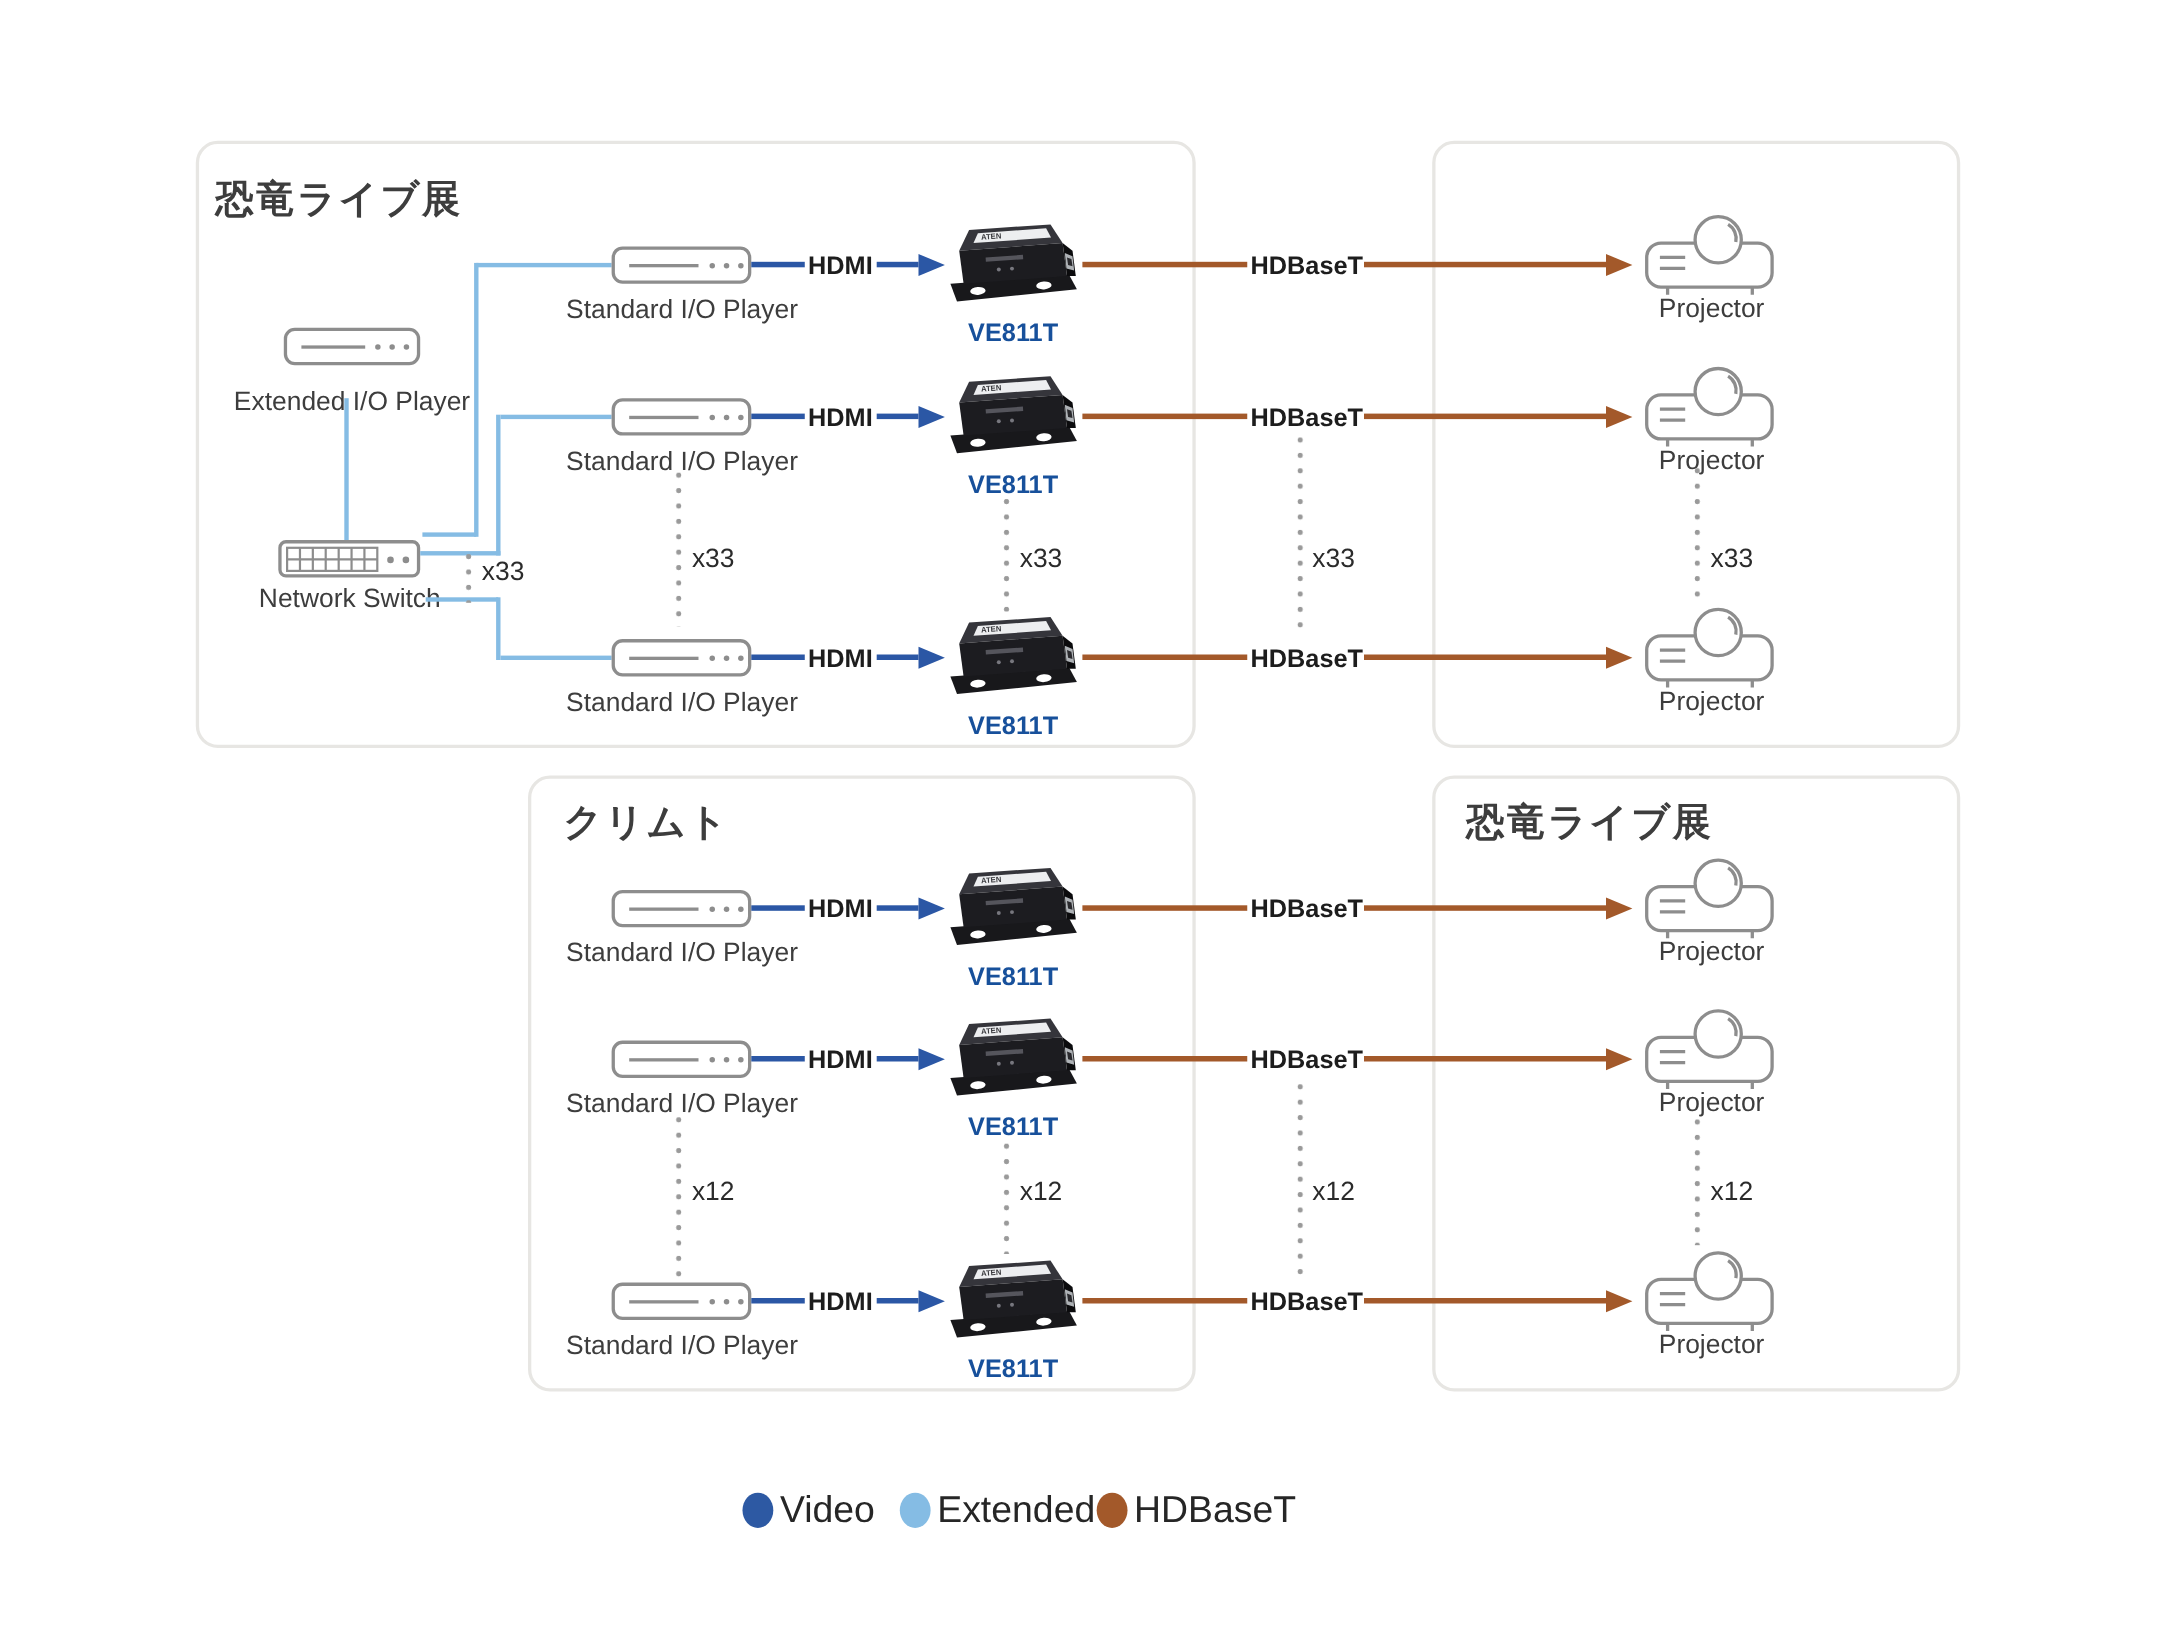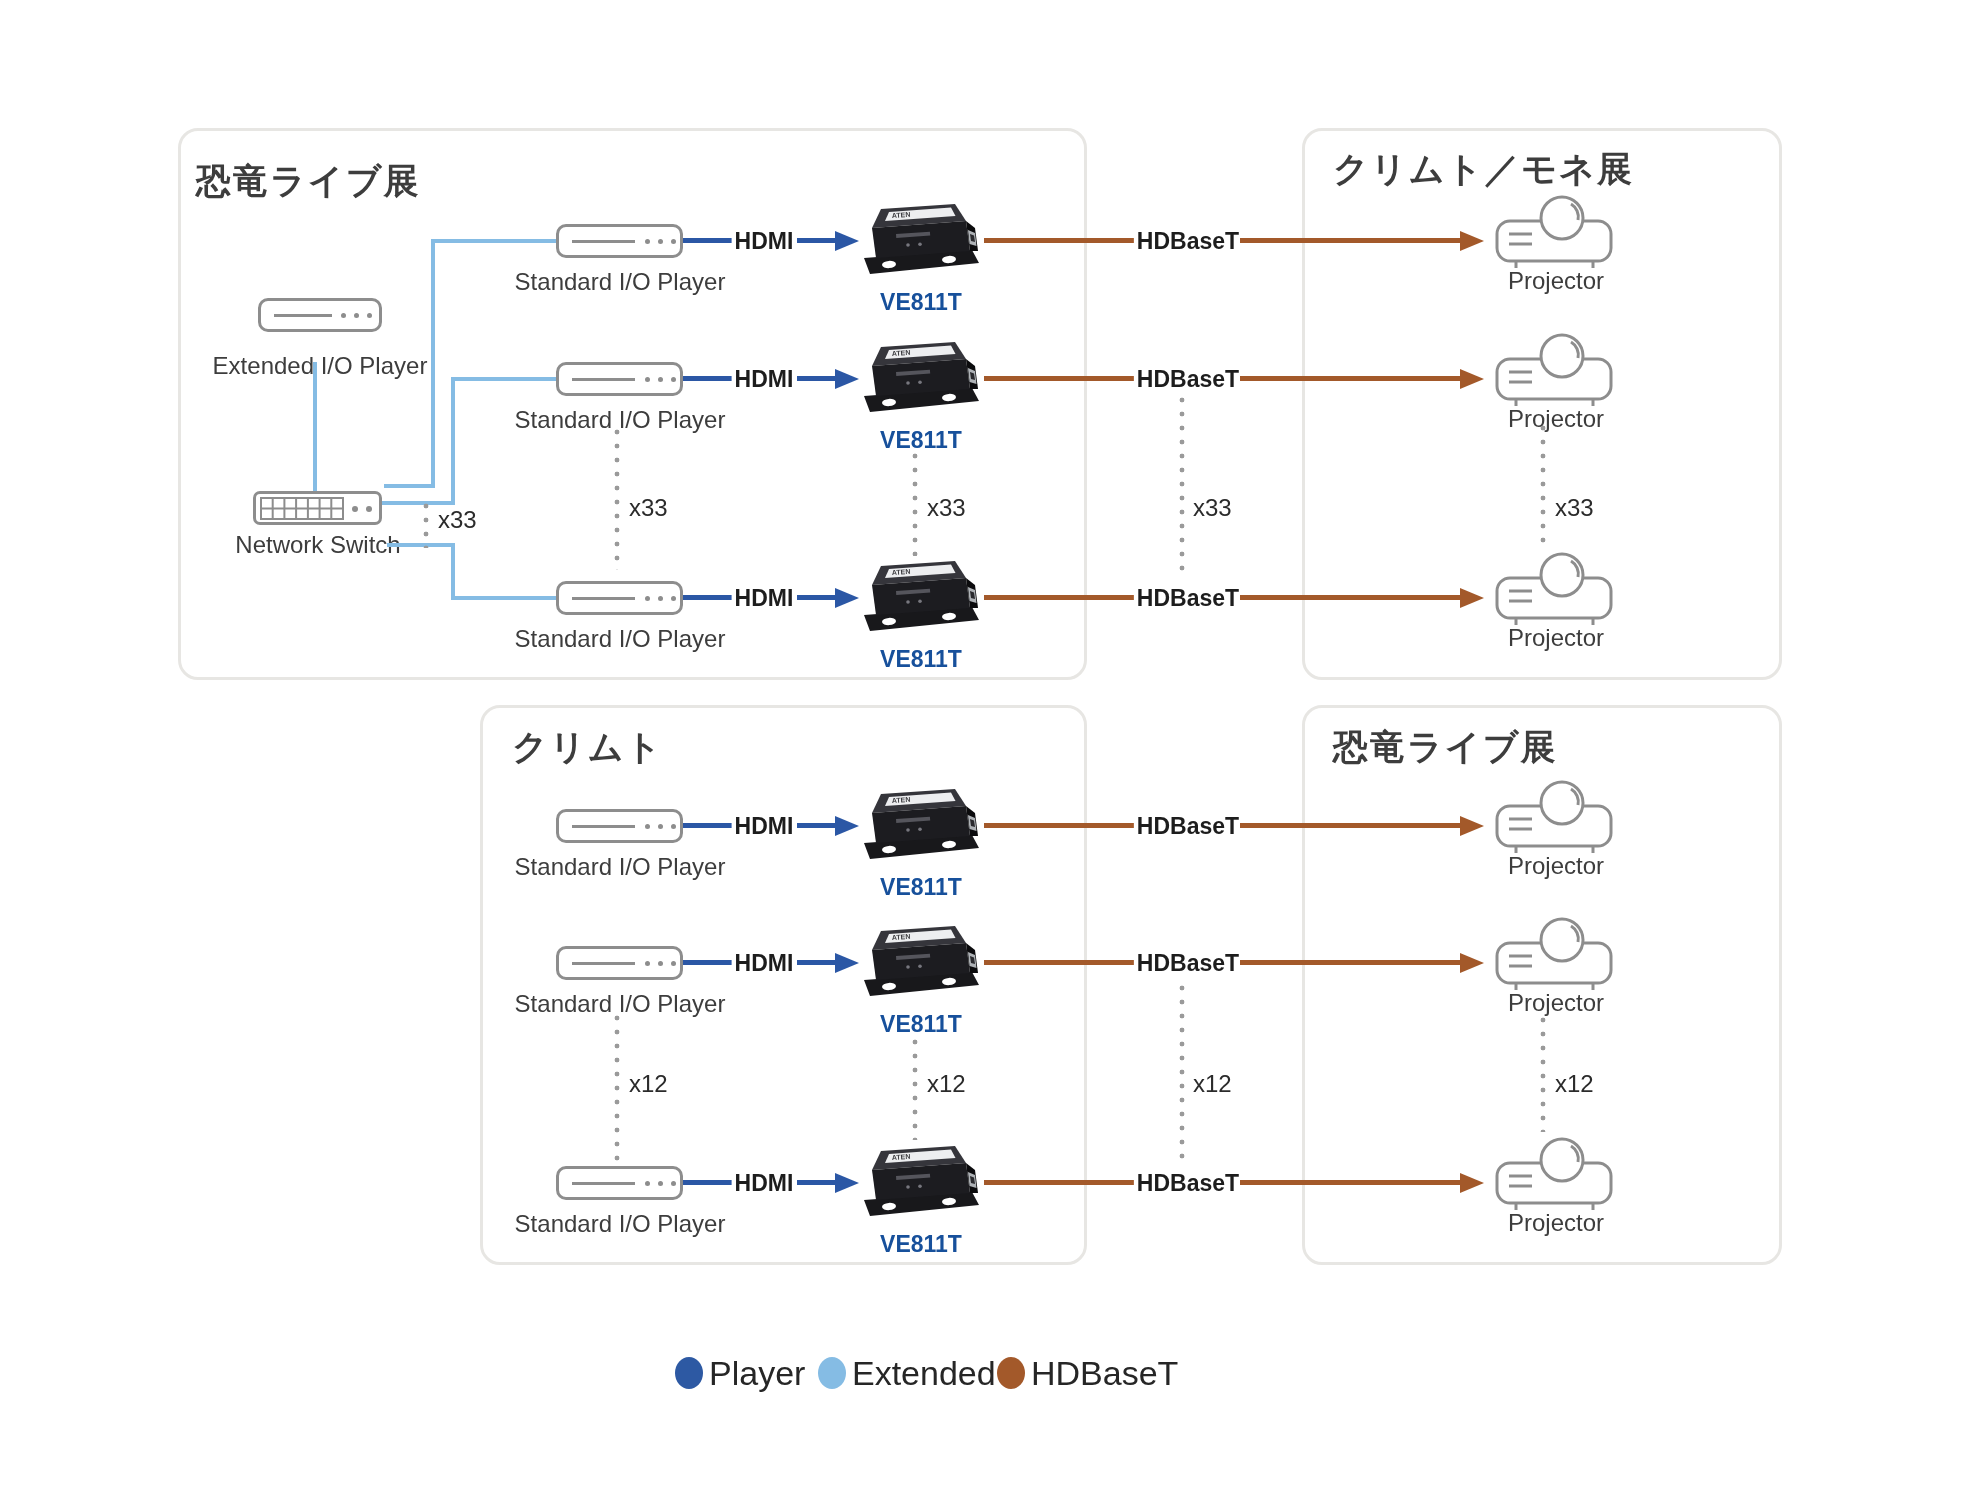--- a/index.html
+++ b/index.html
@@ -68,21 +68,20 @@
 </svg>
 
 <div class="canvas">
 
   <div class="panel" style="left:178px;top:128px;width:909px;height:552px;"></div>
   <div class="panel" style="left:1302px;top:128px;width:480px;height:552px;"></div>
   <div class="panel" style="left:480px;top:705px;width:607px;height:560px;"></div>
   <div class="panel" style="left:1302px;top:705px;width:480px;height:560px;"></div>
 
   <div class="panel-title" style="left:196px;top:158px;">恐竜ライブ展</div>
-  <div class="panel-title" style="left:1333px;top:146px;">クリムト／モネ展</div>
   <div class="panel-title" style="left:512px;top:724px;">クリムト</div>
   <div class="panel-title" style="left:1333px;top:724px;">恐竜ライブ展</div>
 
   <div class="player ext" style="left:258px;top:298px;">
     <span class="pline"></span>
     <span class="pdot" style="left:80px;"></span>
     <span class="pdot" style="left:93px;"></span>
     <span class="pdot" style="left:106px;"></span>
   </div>
   <div class="dev-label" style="left:320px;top:352px;">Extended I/O Player</div>
@@ -272,19 +271,19 @@
   <div class="hline hdbt" style="left:984px;top:1180px;width:152px;"></div>
   <div class="link-label" style="left:1188px;top:1170px;">HDBaseT</div>
   <div class="hline hdbt" style="left:1240px;top:1180px;width:220px;"></div>
   <div class="arrow hdbt" style="left:1460px;top:1173px;"></div>
   <svg class="icon" width="124" height="76" style="left:1494px;top:1137px;">
       <use href="#proj-icon"></use>
     </svg>
   <div class="dev-label" style="left:1556px;top:1209px;">Projector</div>
 
   <div class="legend-dot" style="left: 675px; top: 1357px; background: rgb(45, 89, 163);"></div>
-  <div class="legend-label" style="left:709px;top:1354px;">Player</div>
+  <div class="legend-label" style="left:709px;top:1354px;">Video</div>
   <div class="legend-dot" style="left: 818px; top: 1357px; background: rgb(133, 188, 228);"></div>
   <div class="legend-label" style="left:852px;top:1354px;">Extended</div>
   <div class="legend-dot" style="left: 997px; top: 1357px; background: rgb(163, 89, 42);"></div>
   <div class="legend-label" style="left:1031px;top:1354px;">HDBaseT</div>
 
 </div>
 
 </body></html>

